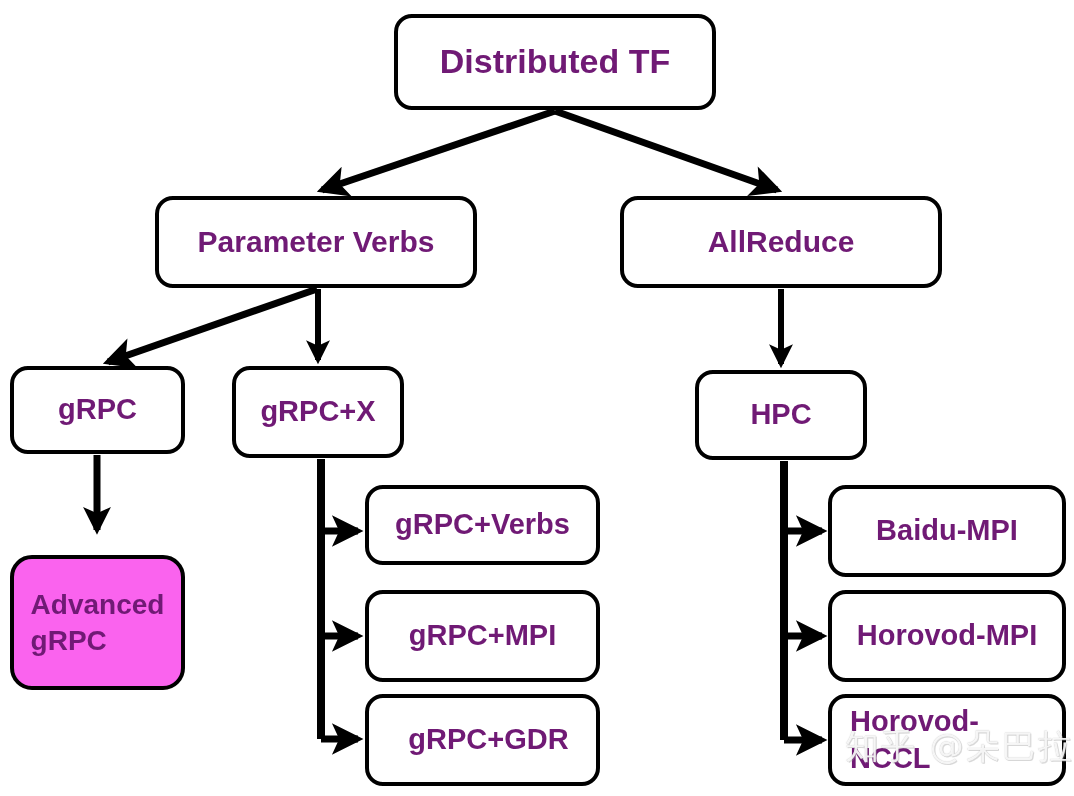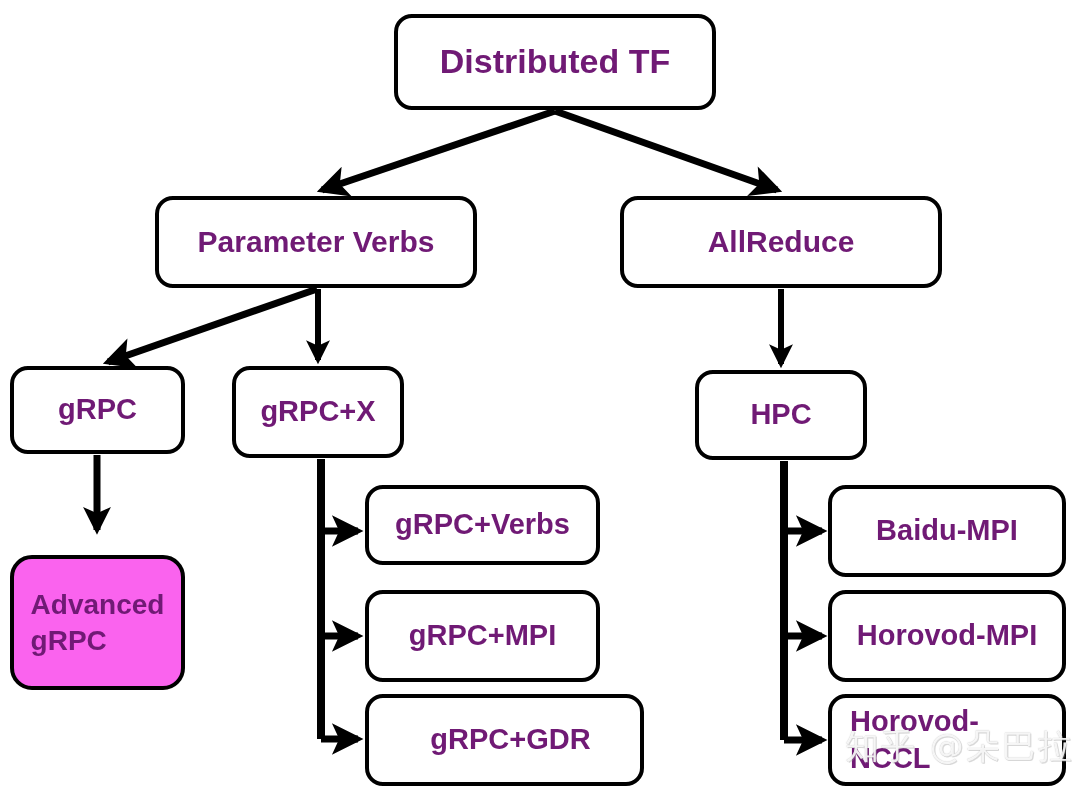--- a/index.html
+++ b/index.html
@@ -122,21 +122,21 @@
   <div class="node pink" id="n-advanced-grpc" style="left: 10px; top: 535px; width: 175px; height: 135px; font-size: 28px; background: rgb(250, 99, 238); margin-top: 20px;">
     <span class="lbl">Advanced
 gRPC</span>
   </div>
   <div class="node" id="n-grpc-verbs" style="left: 365px; top: 485px; width: 235px; height: 80px; font-size: 29px;">
     <span class="lbl">gRPC+Verbs</span>
   </div>
   <div class="node" id="n-grpc-mpi" style="left: 365px; top: 590px; width: 235px; height: 92px; font-size: 29px;">
     <span class="lbl">gRPC+MPI</span>
   </div>
-  <div class="node" id="n-grpc-gdr" style="left: 365px; top: 694px; width: 279px; height: 92px; font-size: 29px; padding-left: 12px;">
+  <div class="node" id="n-grpc-gdr" style="left: 365px; top: 694px; width: 235px; height: 92px; font-size: 29px; padding-left: 12px;">
     <span class="lbl">gRPC+GDR</span>
   </div>
   <div class="node" id="n-baidu-mpi" style="left: 828px; top: 485px; width: 238px; height: 92px; font-size: 29px;">
     <span class="lbl">Baidu-MPI</span>
   </div>
   <div class="node" id="n-horovod-mpi" style="left: 828px; top: 590px; width: 238px; height: 92px; font-size: 29px;">
     <span class="lbl">Horovod-MPI</span>
   </div>
   <div class="node" id="n-horovod-nccl" style="left: 828px; top: 694px; width: 238px; height: 92px; font-size: 29px; padding-left: 12px;">
     <span class="lbl">Horovod-NCCL</span>

